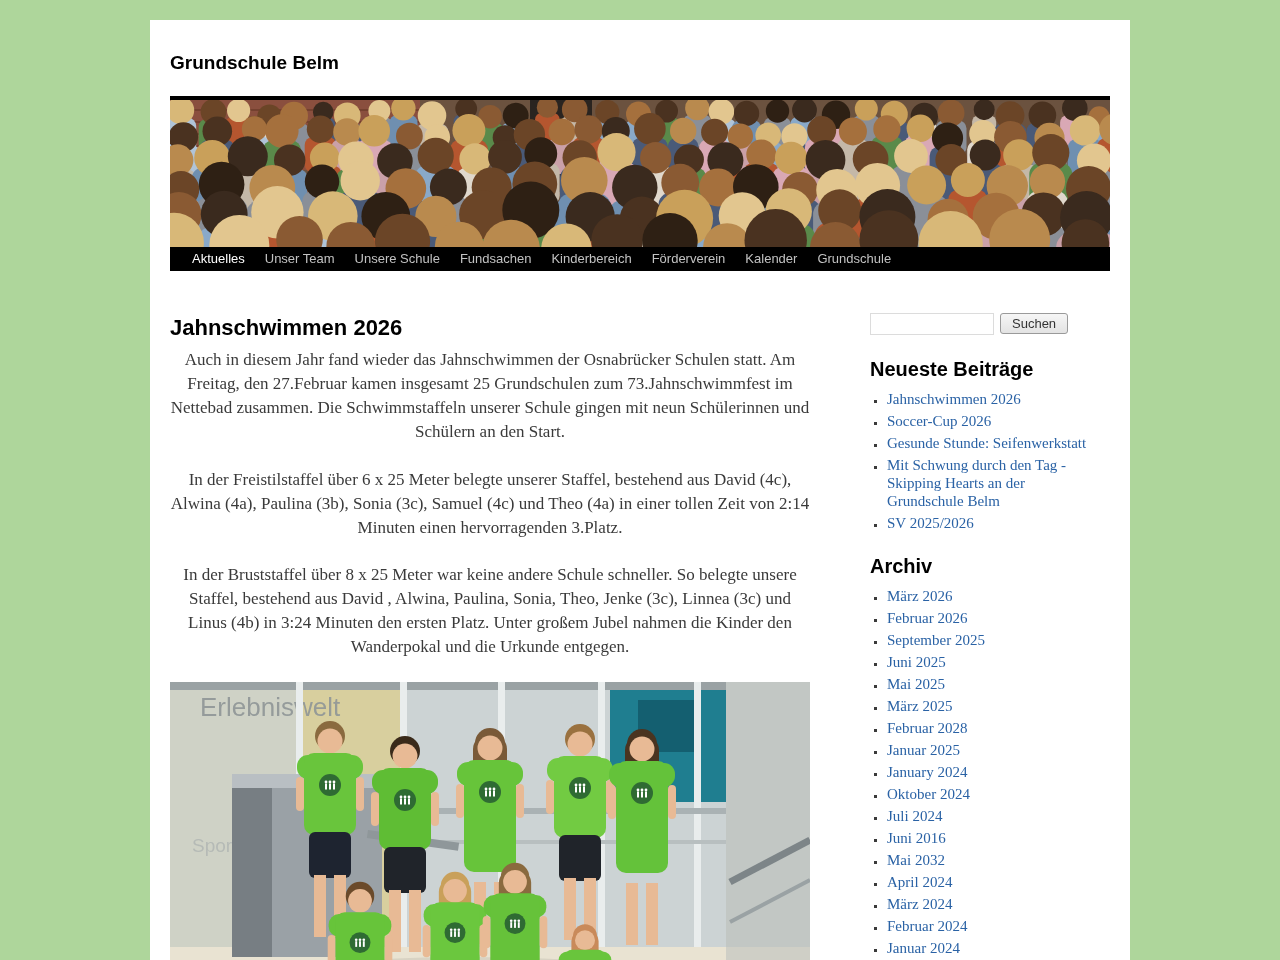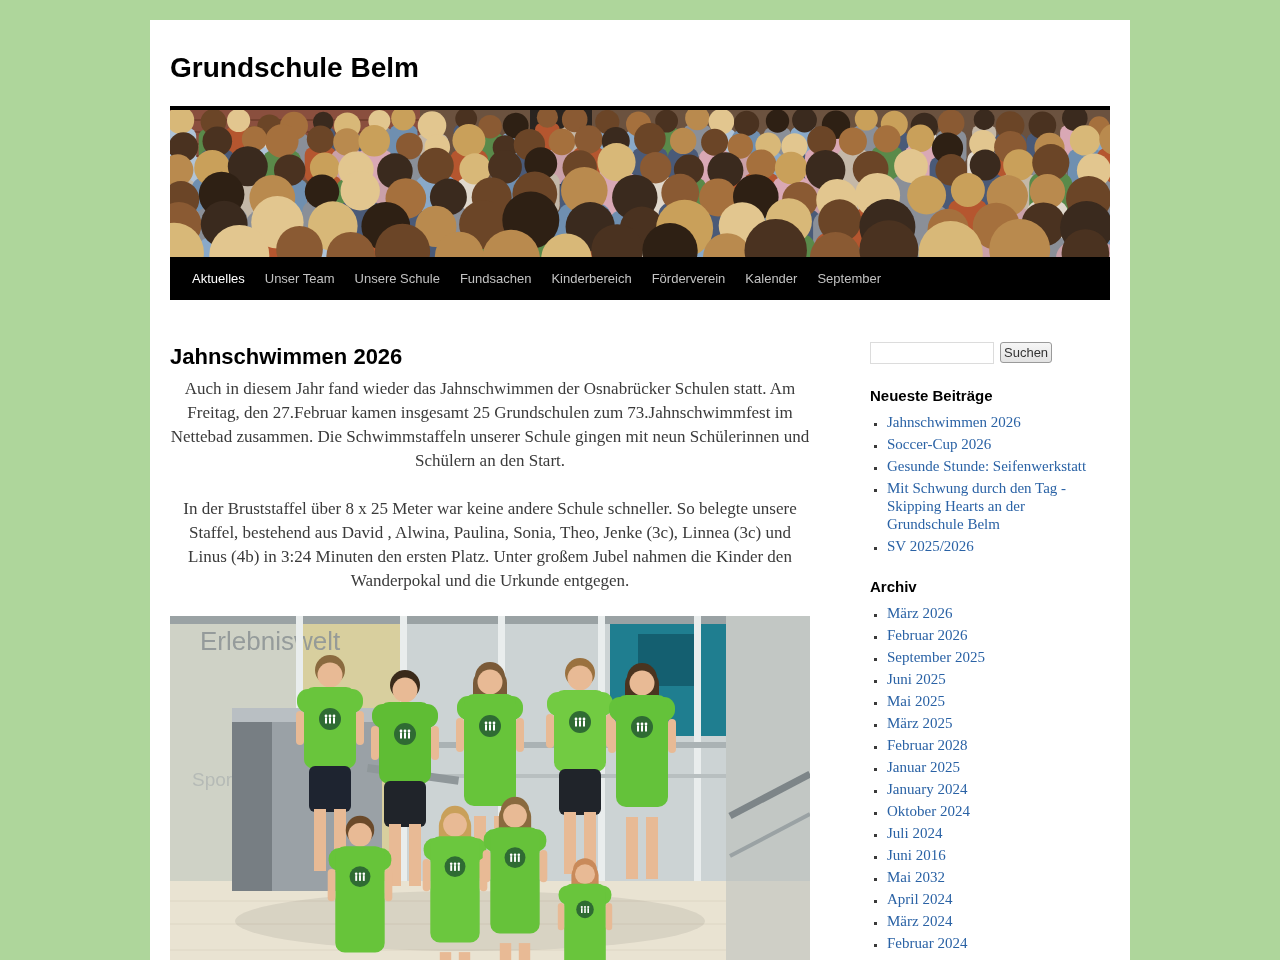--- a/index.html
+++ b/index.html
@@ -3,39 +3,39 @@
 <meta charset="utf-8">
 <style>
   html,body{margin:0;padding:0;}
   body{
     width:1280px;height:960px;overflow:hidden;
     background:#aed69b;
     font-family:"Liberation Sans",sans-serif;
   }
   .page{width:980px;margin:0 auto;margin-top:20px;background:#fff;min-height:940px;}
   .page-inner{padding:0 20px;}
-  .site-title{font-size:28px;font-weight:bold;color:#000;margin:0;padding:32px 0 22px 0;}
+  .site-title{font-size:19px;font-weight:bold;color:#000;margin:0;padding:32px 0 22px 0;}
   .header-image{width:940px;height:147px;border-top:4px solid #000;overflow:hidden;background:#6b523f;font-size:0;}
-  .main-nav{background:#000;height:43px;display:flex;align-items:center;padding-left:12px;width:928px;}
+  .main-nav{background:#000;height:24px;display:flex;align-items:center;padding-left:12px;width:928px;}
   .main-nav a{color:#c2c2c2;font-size:13px;text-decoration:none;padding:0 10px;line-height:38px;display:block;}
   .main-nav a.active{color:#fff;}
   .layout{display:flex;}
   .content{width:640px;margin-top:44px;}
   .post-title{font-size:22px;font-weight:bold;color:#000;margin:0 0 7px 0;font-family:"Liberation Sans",sans-serif;}
   .post-meta{font-size:12px;color:#7d7d7d;margin-bottom:22px;}
   .post-meta a{color:#7d7d7d;text-decoration:underline;}
   .post-body p{font-family:"Liberation Serif",serif;font-size:17px;line-height:1.42;color:#3a3a3a;margin:0 0 23px 0;text-align:center;}
   .post-photo{width:640px;height:427px;margin-top:9px;font-size:0;}
   .sidebar{width:220px;margin-left:60px;margin-top:42px;}
   .search-row{display:flex;gap:6px;align-items:flex-start;}
   .search-input{width:118px;height:18px;border:1px solid #dcdcdc;padding:1px 2px;font-size:13px;}
   .search-btn{font-size:13px;font-family:"Liberation Sans",sans-serif;color:#333;
     background:linear-gradient(#f6f6f6,#e3e3e3);border:1px solid #9a9a9a;border-radius:3px;
-    padding:2px 3px;cursor:pointer;}
-  .widget-title{font-size:15px;font-weight:bold;color:#000;margin:23px 0 9px 0;}
+    padding:2px 11px;cursor:pointer;}
+  .widget-title{font-size:20px;font-weight:bold;color:#000;margin:23px 0 9px 0;}
   .widget-list{list-style:square;margin:0;padding-left:17px;font-family:"Liberation Serif",serif;font-size:15px;}
   .widget-list li{margin-bottom:4px;line-height:1.2;}
   .widget-list li::marker{color:#3a3a3a;font-size:11px;}
   .widget-list a{color:#2a62a5;text-decoration:none;}
 </style>
 </head>
 <body>
 
 <div class="page">
   <div class="page-inner">
@@ -356,30 +356,31 @@
 
     <nav class="main-nav">
 
     <a href="#" class="nav-item active">Aktuelles</a>
         <a href="#" class="nav-item">Unser Team</a>
         <a href="#" class="nav-item">Unsere Schule</a>
         <a href="#" class="nav-item">Fundsachen</a>
         <a href="#" class="nav-item">Kinderbereich</a>
         <a href="#" class="nav-item">Förderverein</a>
         <a href="#" class="nav-item">Kalender</a>
-        <a href="#" class="nav-item">September</a>
+        <a href="#" class="nav-item">Grundschule</a>
       </nav>
 
     <div class="layout">
       <div class="content">
         <article>
           <h2 class="post-title">Jahnschwimmen 2026</h2>
           <div class="post-body">
 
           <p>Auch in diesem Jahr fand wieder das Jahnschwimmen der Osnabrücker Schulen statt. Am Freitag, den 27.Februar kamen insgesamt 25 Grundschulen zum 73.Jahnschwimmfest im Nettebad zusammen. Die Schwimmstaffeln unserer Schule gingen mit neun Schülerinnen und Schülern an den Start.</p>
+              <p>In der Freistilstaffel über 6 x 25 Meter belegte unserer Staffel, bestehend aus David (4c), Alwina (4a), Paulina (3b), Sonia (3c), Samuel (4c) und Theo (4a) in einer tollen Zeit von 2:14 Minuten einen hervorragenden 3.Platz.</p>
               <p>In der Bruststaffel über 8 x 25 Meter war keine andere Schule schneller. So belegte unsere Staffel, bestehend aus David , Alwina, Paulina, Sonia, Theo, Jenke (3c), Linnea (3c) und Linus (4b) in 3:24 Minuten den ersten Platz. Unter großem Jubel nahmen die Kinder den Wanderpokal und die Urkunde entgegen.</p>
             </div>
 
           <div class="post-photo">
             <svg width="640" height="427" viewBox="0 0 640 427" xmlns="http://www.w3.org/2000/svg">
 
               <rect width="640" height="427" fill="#d3d8d6"></rect>
               <rect x="0" y="0" width="640" height="268" fill="#ccd3d4"></rect>
               <rect x="0" y="0" width="130" height="268" fill="#cfd2c6"></rect>
               <rect x="130" y="0" width="105" height="268" fill="#d8cf9e"></rect>

